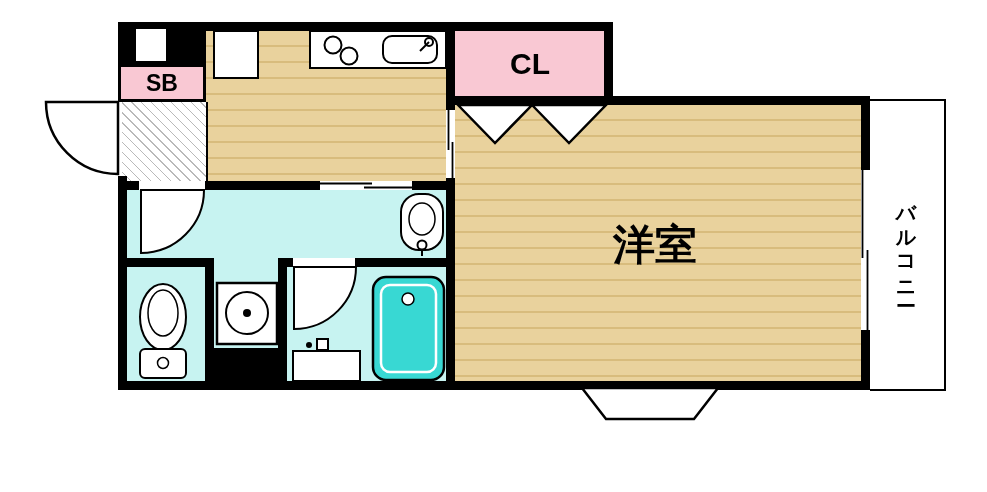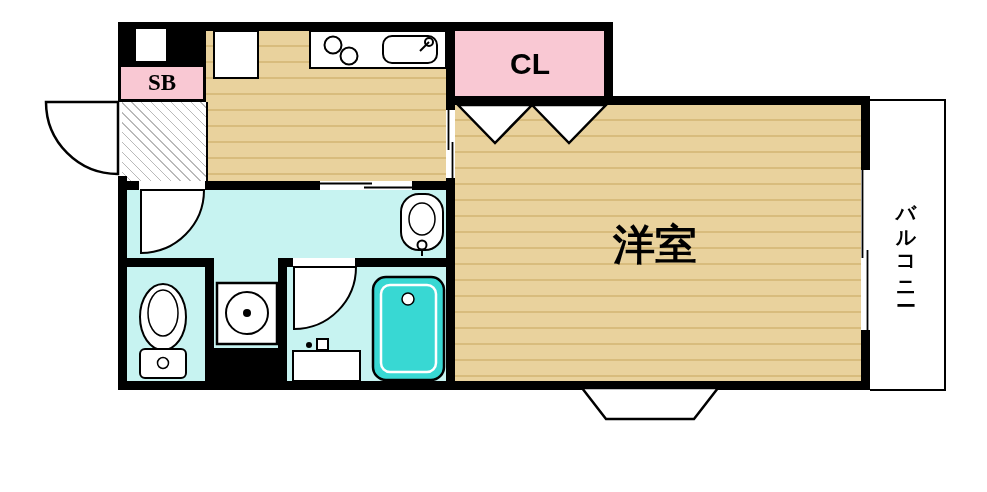--- a/index.html
+++ b/index.html
@@ -8,21 +8,21 @@
     font-family:"Liberation Sans","DejaVu Sans",sans-serif;color:#000;
   }
   .abs{position:absolute;}
   .w{position:absolute;background:var(--wall,#000);}
   .gap{position:absolute;background:#fff;}
   .tatami{
     background:repeating-linear-gradient(to bottom,
       var(--tatami,#e9d29d) 0px, var(--tatami,#e9d29d) 14px,
       var(--tatami-stripe,#d8bc7d) 14px, var(--tatami-stripe,#d8bc7d) 16px);
   }
-  .pink{background:var(--pink,#f9c8d3);font-family:Liberation Serif, serif;}
+  .pink{background:var(--pink,#f9c8d3);}
   .wet{background:var(--wet,#c7f3f1);}
   .hatch{
     background:repeating-linear-gradient(45deg,#fff 0px,#fff 6px,
       var(--hatch,#b9b9b9) 6px, var(--hatch,#b9b9b9) 7px);
   }
   .label{display:flex;align-items:center;justify-content:center;}
   #sb-box{border:3px solid #000;font-size:23px;font-weight:600;}
   #cl-label{font-size:30px;font-weight:600;}
   #main-label{flex-direction:column;font-size:42px;font-weight:600;line-height:1.22;text-align:center;}
   #balcony-label{writing-mode:vertical-rl;text-orientation:upright;font-size:20px;font-weight:600;letter-spacing:3px;}

